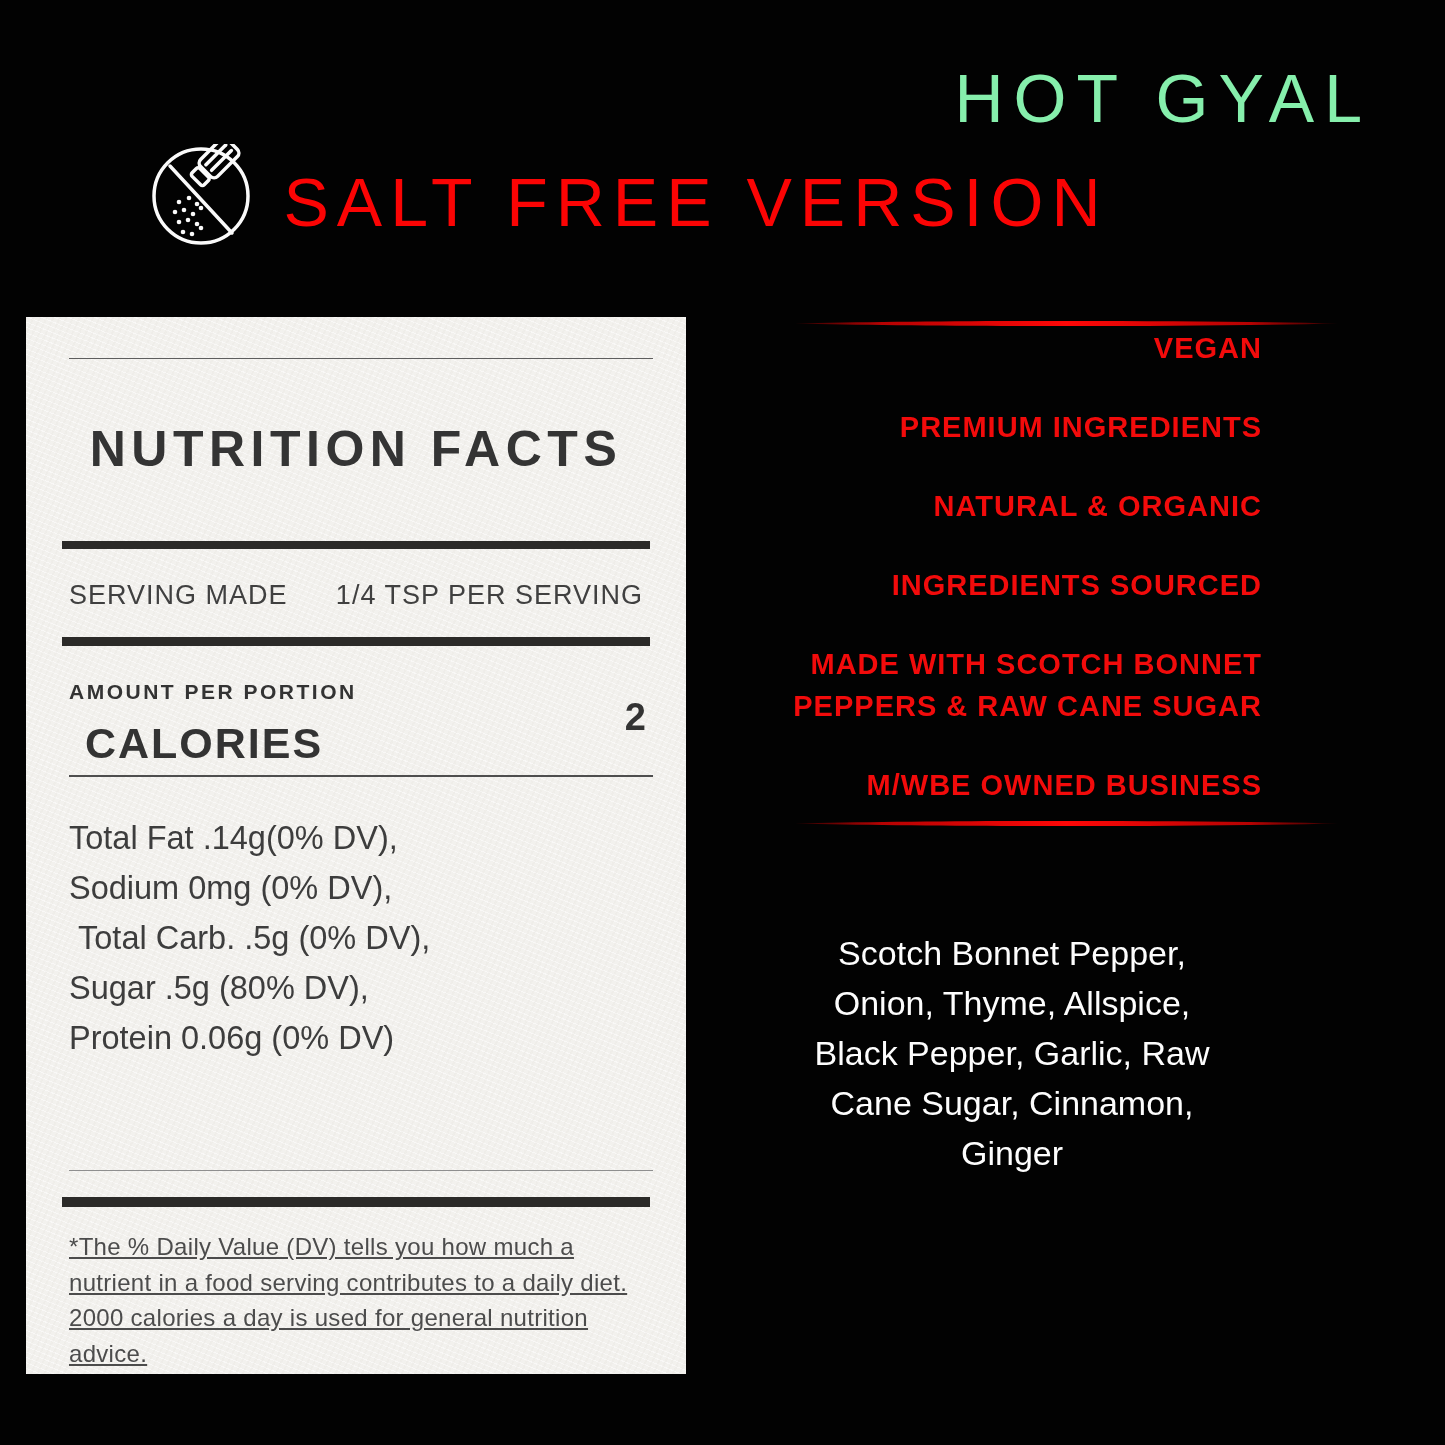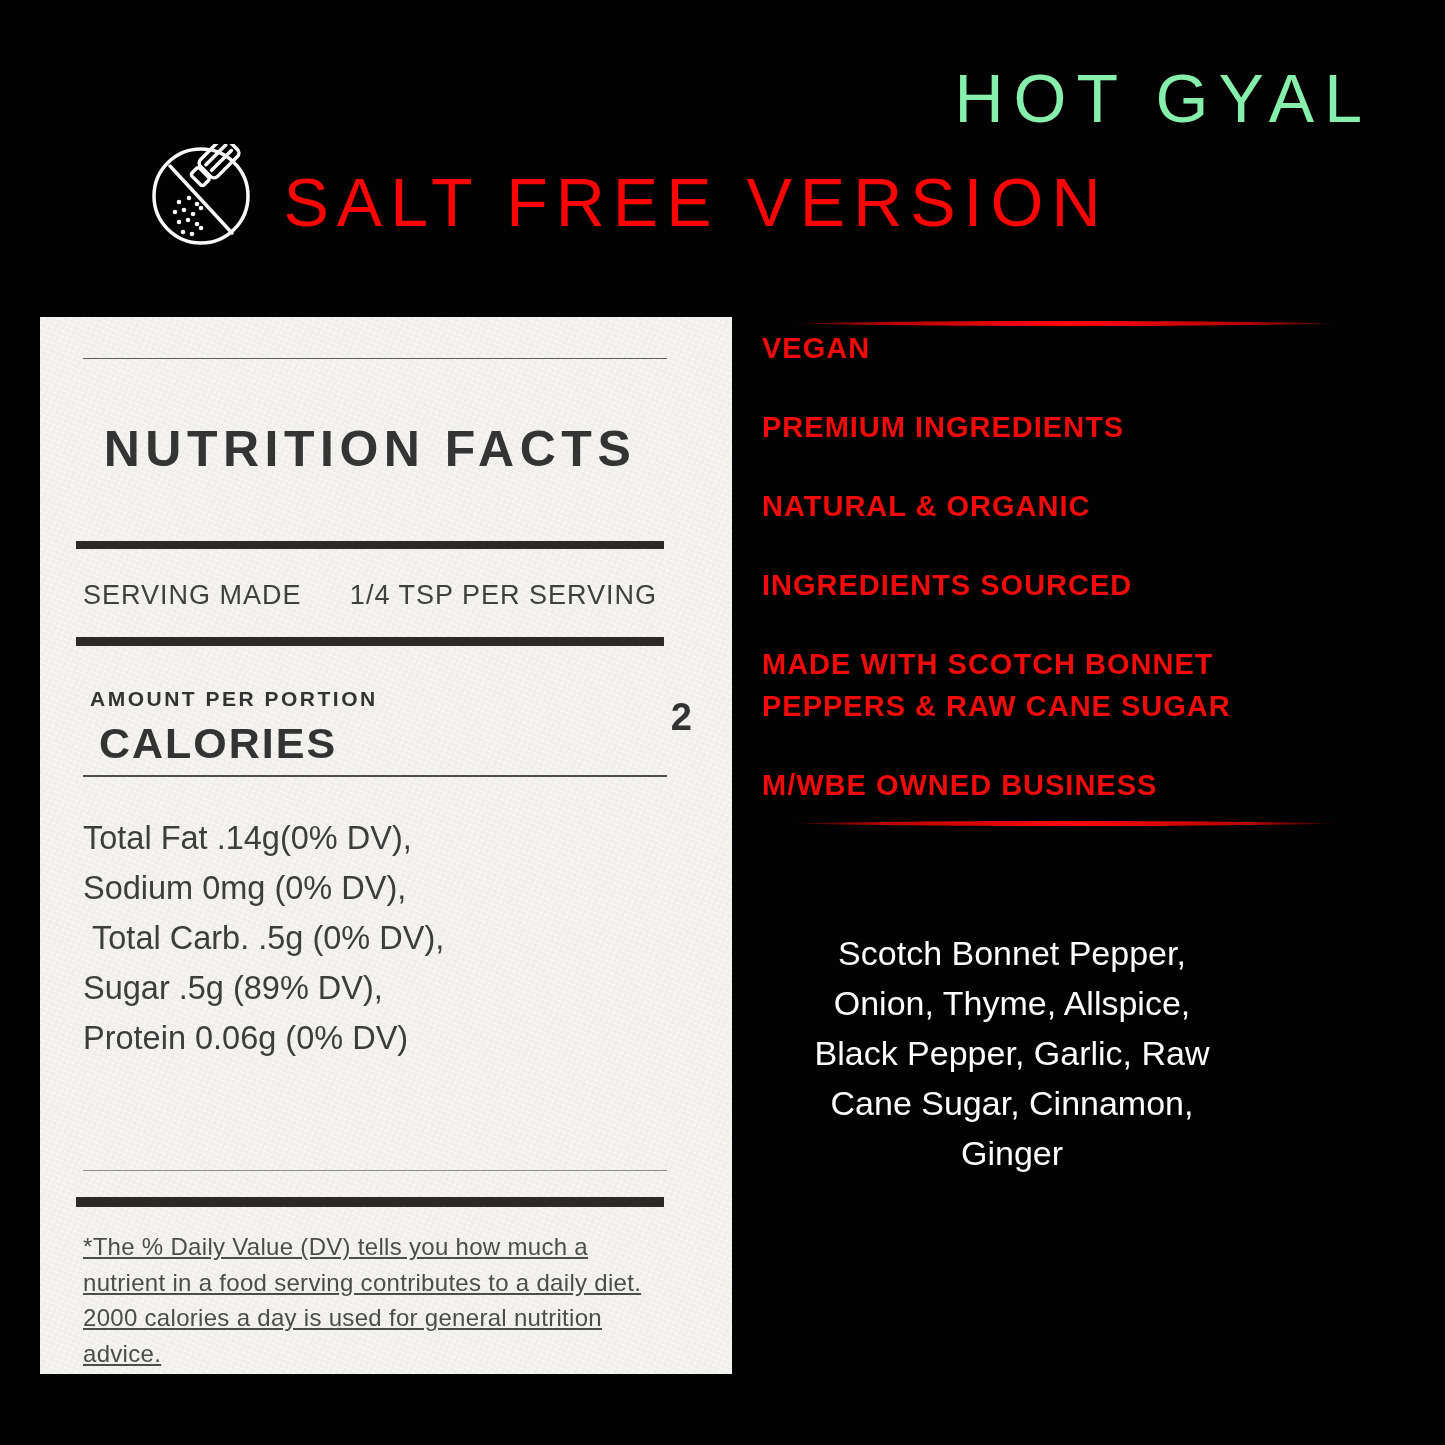--- a/index.html
+++ b/index.html
@@ -14,48 +14,47 @@
     color:#86efac;line-height:84px;white-space:nowrap;
   }
   .title-2{
     position:absolute;top:160px;left:0;width:1392px;margin:0;
     text-align:center;font-size:68px;font-weight:400;letter-spacing:8px;
     color:#fb0404;line-height:84px;white-space:nowrap;
   }
   .no-salt{position:absolute;left:149px;top:144px;width:104px;height:104px;}
   
   .card{
-    position:absolute;left:40px;top:317px;width:660px;height:1057px;
+    position:absolute;left:26px;top:317px;width:660px;height:1057px;
     background:
       repeating-linear-gradient(115deg, rgba(210,205,195,.10) 0 2px, rgba(255,255,255,0) 2px 6px),
       repeating-linear-gradient(22deg, rgba(255,255,255,.45) 0 1px, rgba(222,218,210,.08) 1px 5px),
       #f4f3f0;
     color:#383838;
-    padding-left:32px;
   }
   .card .hline{position:absolute;left:43px;width:584px;background:#5e5e5e;}
   .card .hline.l1{top:41px;height:1px;}
   .card .hline.l2{top:458px;height:2px;background:#4e4e4e;}
   .card .hline.l3{top:853px;height:1px;background:#8f8f8f;}
   .card .bar{position:absolute;left:36px;width:588px;background:#2b2a28;}
   .card .bar.b1{top:224px;height:8px;}
   .card .bar.b2{top:320px;height:9px;}
   .card .bar.b3{top:880px;height:10px;}
   .nf-title{
     position:absolute;top:100px;left:0;width:660px;margin:0;text-align:center;
     font-size:50px;font-weight:700;letter-spacing:5.5px;color:#343434;line-height:64px;
     white-space:nowrap;
   }
   .serving-row{
     position:absolute;top:258px;left:43px;width:574px;display:flex;
     justify-content:space-between;align-items:baseline;
     font-size:27px;letter-spacing:1px;color:#404040;line-height:40px;white-space:nowrap;
   }
   .amount-label{
-    position:absolute;top:360px;left:43px;margin:7px;
+    position:absolute;top:360px;left:43px;margin:0;
     font-size:21px;font-weight:700;letter-spacing:2.5px;color:#333;line-height:30px;
   }
   .calories-label{
     position:absolute;top:385px;left:43px;margin:16px;
     font-size:43px;font-weight:700;letter-spacing:2px;color:#333;line-height:50px;
   }
   .calories-value{
     position:absolute;top:378px;right:40px;margin:0;
     font-size:38px;font-weight:700;color:#333;line-height:44px;
   }
@@ -70,21 +69,21 @@
   }
   
   .divider{position:absolute;left:795px;width:543px;height:9px;}
   .divider.d1{top:319px;}
   .divider.d2{top:819px;}
   .features{
     position:absolute;left:762px;top:327px;width:500px;
     display:flex;flex-direction:column;gap:37px;list-style:none;margin:0;padding:0;
   }
   .features li{
-    text-align:left;font-size:29px;font-weight:700;letter-spacing:1px;
+    text-align:right;font-size:29px;font-weight:700;letter-spacing:1px;
     color:#f20b0b;line-height:42px;
   }
   .ingredients{
     position:absolute;left:812px;top:928px;width:400px;margin:0;
     text-align:center;font-size:34px;color:#fdfdfd;line-height:50px;
   }
 </style>
 </head>
 <body>
 
@@ -147,21 +146,21 @@
 
     <p class="amount-label">AMOUNT PER PORTION</p>
     <p class="calories-label">CALORIES</p>
     <p class="calories-value">2</p>
     <div class="hline l2"></div>
 
     <div class="nutrients">
       <div>Total Fat .14g(0% DV),</div>
       <div>Sodium 0mg (0% DV),</div>
       <div> Total Carb. .5g (0% DV),</div>
-      <div>Sugar .5g (89% DV),</div>
+      <div>Sugar .5g (80% DV),</div>
       <div>Protein 0.06g (0% DV)</div>
     </div>
 
     <div class="hline l3"></div>
     <div class="bar b3"></div>
     <p class="footnote">*The % Daily Value (DV) tells you how much a nutrient in a food serving contributes to a daily diet. 2000 calories a day is used for general nutrition advice.</p>
   </section>
 
   <svg class="divider d1" viewBox="0 0 543 9" preserveAspectRatio="none">
     <path d="M0,4.5 C140,1.1 403,1.1 543,4.5 C403,7.9 140,7.9 0,4.5 Z" fill="url(#redSpindle)"></path>

